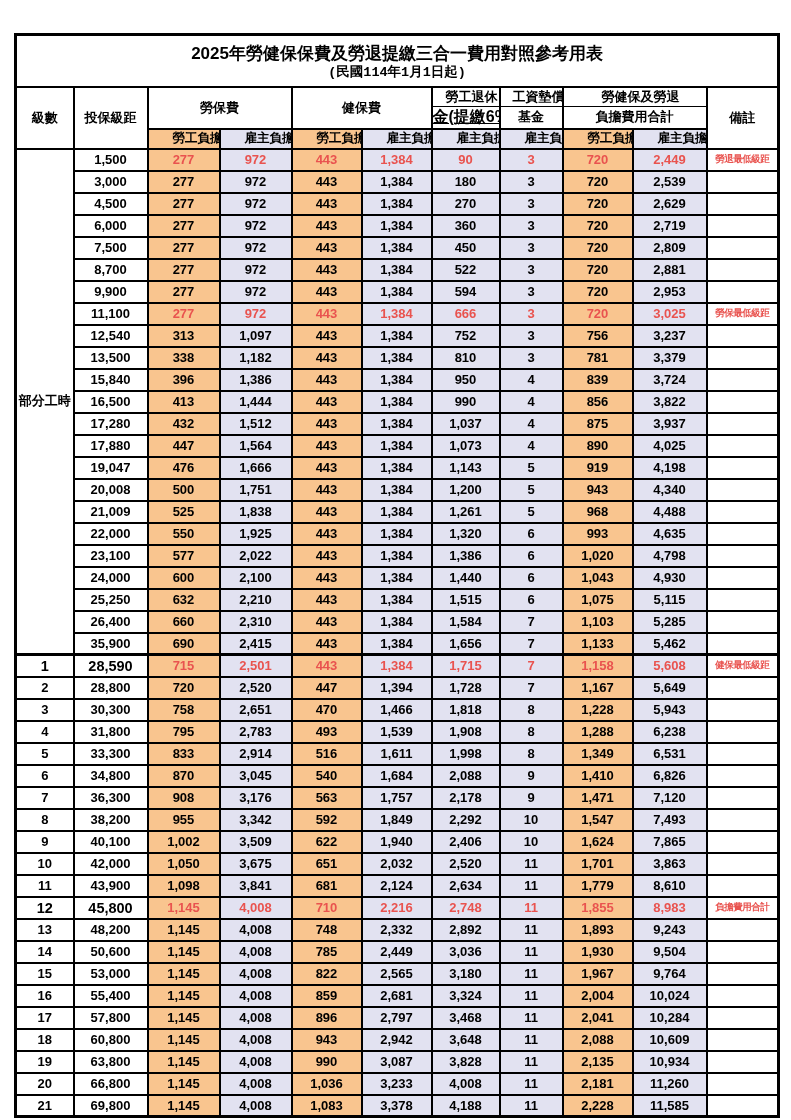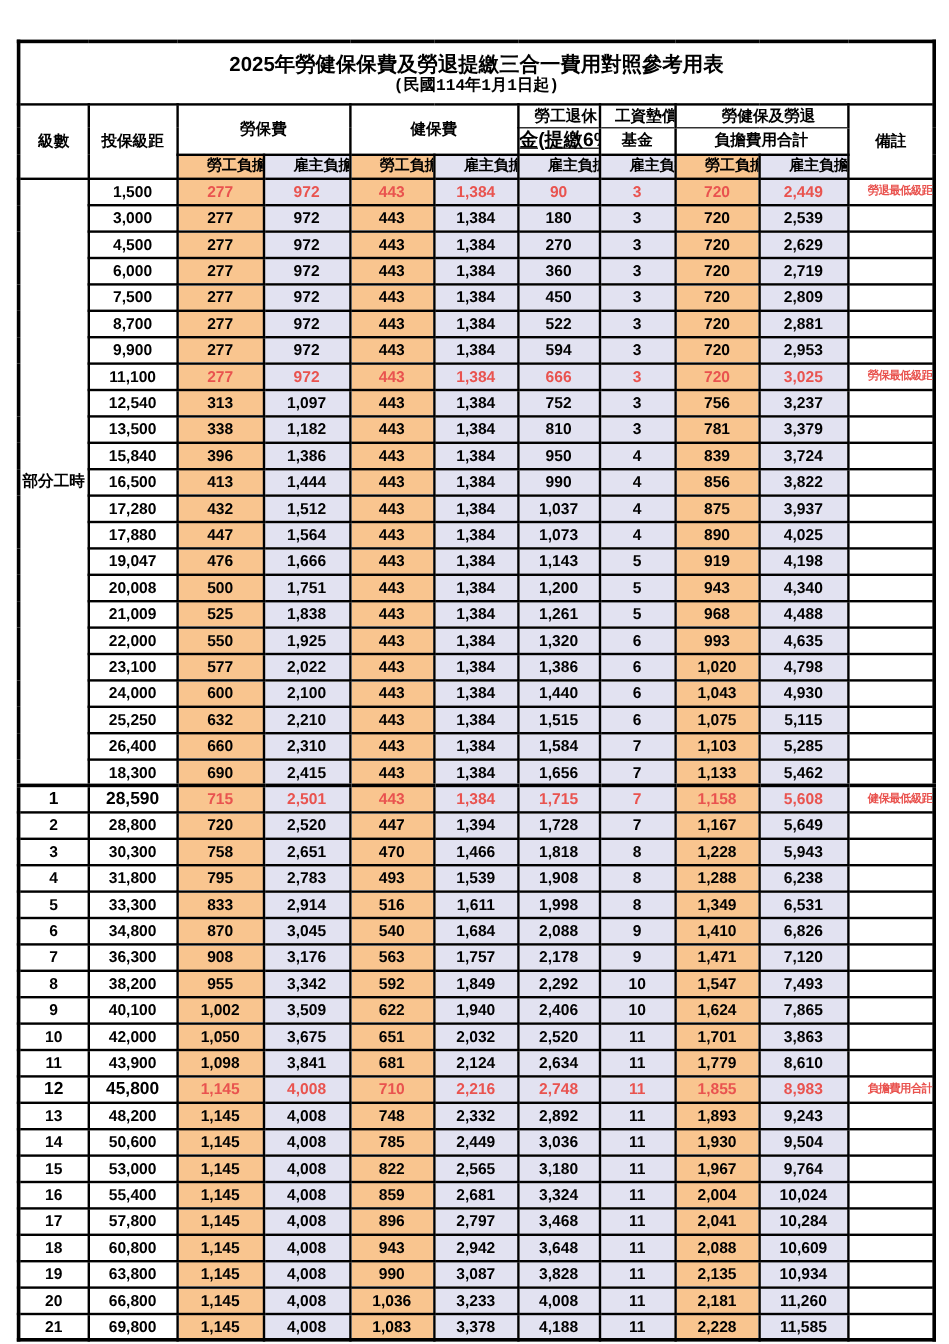--- a/index.html
+++ b/index.html
@@ -20,21 +20,21 @@
   thead th{font-weight:bold;font-size:13px;height:19px;background:#fff;}
   tr.subh th{height:20px;font-size:12.5px;padding-left:24px;}
   th.small-h{font-size:16px;text-decoration:underline;}
   .thin-b{border-bottom-width:1px;padding-left:12px;}
   .thin-t{border-top-width:1px;}
   .worker{background:var(--orange);}
   .employer{background:var(--lavender);}
   tbody td{height:22px;font-size:13px;font-weight:bold;background:#fff;}
   tbody td.worker{background:var(--orange);}
   tbody td.employer{background:var(--lavender);}
-  td.c-remark{font-size:9.5px;color:var(--red);letter-spacing:-0.5px;text-align:right;}
+  td.c-remark{font-size:9.5px;color:var(--red);letter-spacing:-0.5px;}
   td.red{color:var(--red);}
   tr.section-break td{border-top-width:3px;}
   tr.em-row td.c-level, tr.em-row td.c-bracket{font-size:14.5px;}
   td.part-time{font-size:13px;}
 </style>
 </head>
 <body>
 
 <div class="page">
   <table>
@@ -344,21 +344,21 @@
           <td class="employer">2,310</td>
           <td class="worker">443</td>
           <td class="employer">1,384</td>
           <td class="employer">1,584</td>
           <td class="employer">7</td>
           <td class="worker">1,103</td>
           <td class="employer">5,285</td>
           <td class="c-remark"></td>
         </tr>
         <tr class="">
-          <td class="c-bracket">18,300</td>
+          <td class="c-bracket">35,900</td>
           <td class="worker">690</td>
           <td class="employer">2,415</td>
           <td class="worker">443</td>
           <td class="employer">1,384</td>
           <td class="employer">1,656</td>
           <td class="employer">7</td>
           <td class="worker">1,133</td>
           <td class="employer">5,462</td>
           <td class="c-remark"></td>
         </tr>

